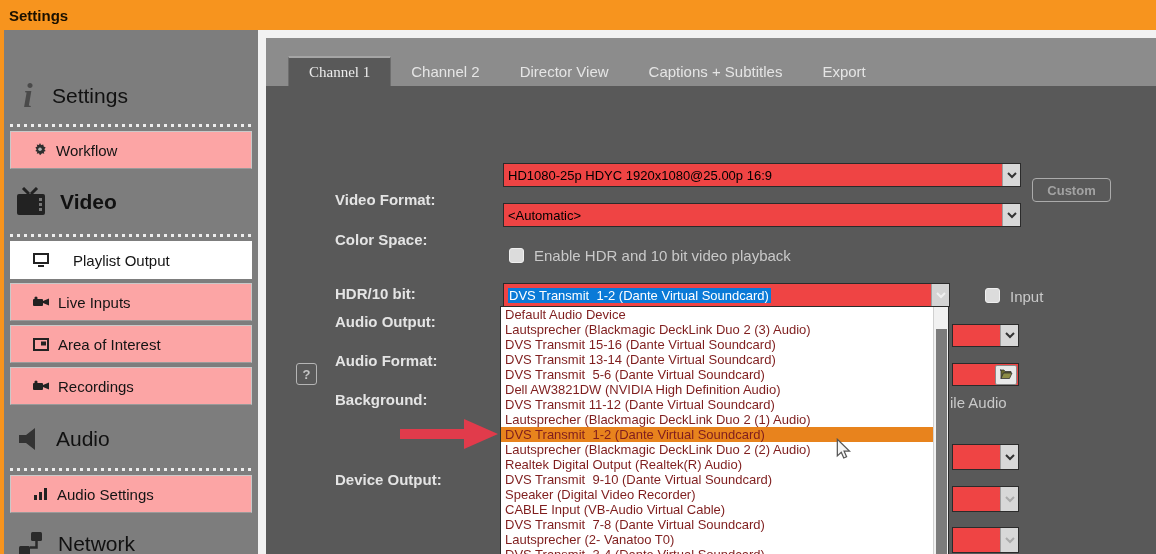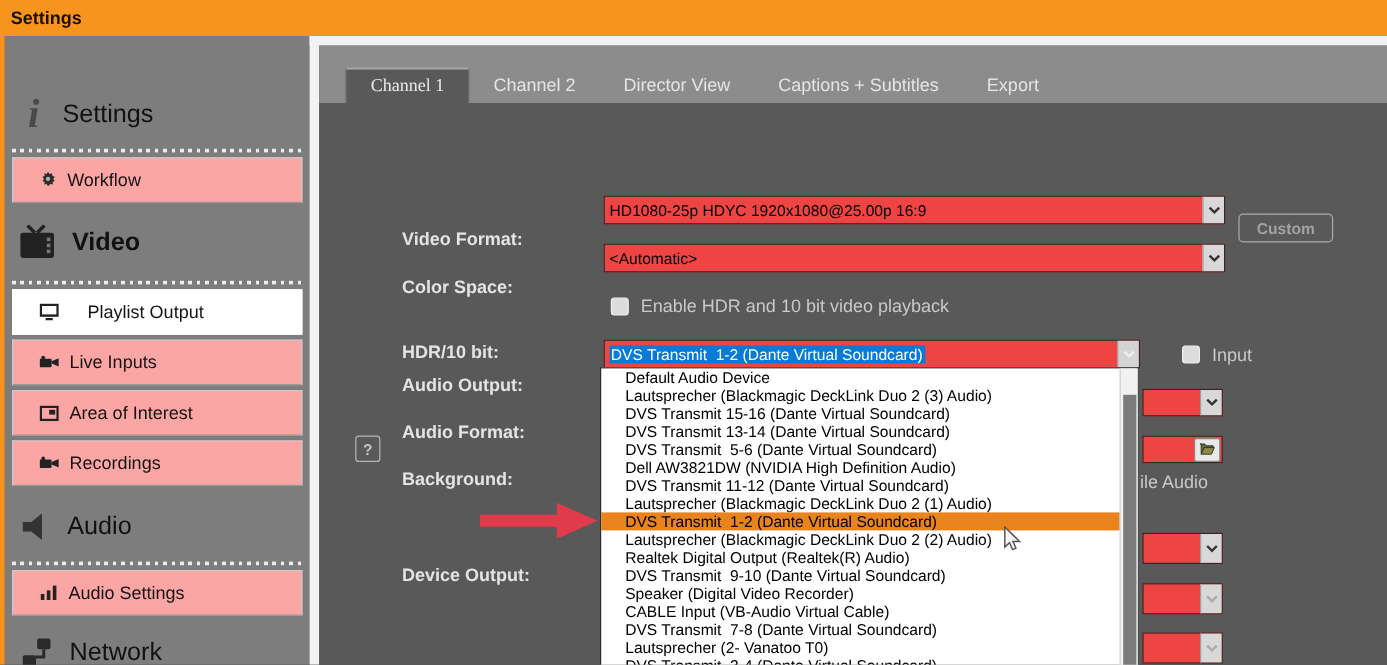--- a/index.html
+++ b/index.html
@@ -67,21 +67,21 @@
               border-radius:3px; color:#C4C4C4; font-size:13px; font-weight:bold;
               display:flex; align-items:center; justify-content:center; }
   .browse-btn { width:22px; height:20px; margin-right:1px; background:#E9E9E9;
                 border:1px solid #8A8A8A; border-radius:2px; display:flex;
                 align-items:center; justify-content:center; }
   #file-audio-label { left:950px; top:394px; font-size:15px; color:#C9C9C9; white-space:pre; }
 
   
   #droplist { left:500px; top:306px; width:449px; height:260px; background:#FFFFFF;
               border:1px solid #2B2B2B; border-bottom:none; }
-  .dli { height:15px; line-height:15px; font-size:13px; color:#000000; padding-left:20px;
+  .dli { height:15px; line-height:15px; font-size:13px; color:#7f1d1d; padding-left:4px;
          white-space:pre; overflow:hidden; width:433px; }
   .dli.highlighted { background:#E8831D; }
   #droplist-scrollbar { position:absolute; right:0; top:0; width:15px; height:100%;
                         background:#F1F1F1; border-left:1px solid #D0D0D0; }
   #droplist-thumb { position:absolute; left:2px; top:22px; width:11px; height:226px;
                     background:#7B7B7B; }
 
   
   #annotation-arrow { left:398px; top:416px; }
   #cursor { left:836px; top:438px; }

